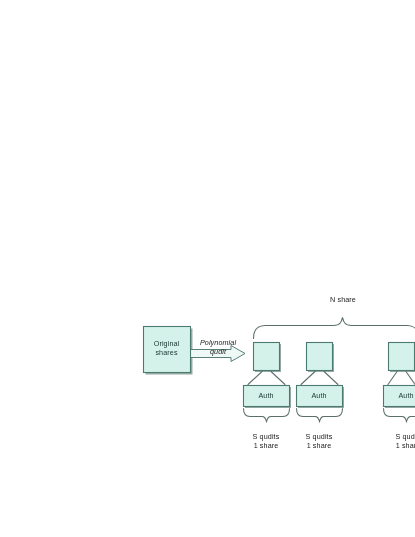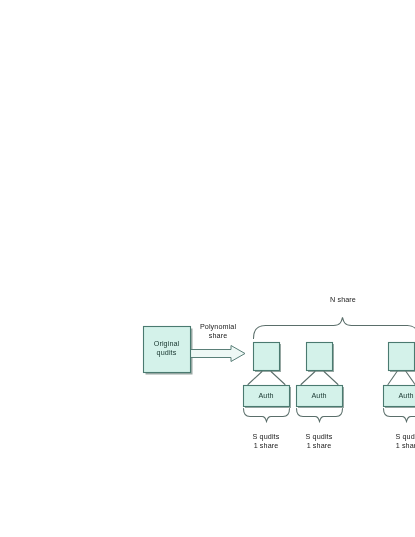--- a/index.html
+++ b/index.html
@@ -111,23 +111,23 @@
                C 320.5,418.5 321,416.5 324,416.5
                L 336,416.5 C 340.5,416.5 342.5,414 342.5,408.5"></path>
       <path d="M 383.5,408.5
                C 383.5,414 385.5,416.5 390,416.5
                L 402,416.5 C 405,416.5 405.5,418.5 406.5,421.5
                C 407.5,418.5 408,416.5 411,416.5
                L 423,416.5 C 427.5,416.5 429.5,414 429.5,408.5"></path>
     </g>
   </svg>
 
-  <div class="dgm-label in-box" style="left:143px; top:339px; width:47px;"><span>Original</span><br><span>qudits</span></div>
+  <div class="dgm-label in-box" style="left:143px; top:339px; width:47px;"><span>Original</span><br><span>shares</span></div>
 
-  <div class="dgm-label" style="left:190px; top:322px; width:56px;"><span>Polynomial</span><br><span>share</span></div>
+  <div class="dgm-label" style="left:190px; top:338px; width:56px;font-style:italic;"><span>Polynomial</span><br><span>qudit</span></div>
 
   <div class="dgm-label" style="left:312px; top:295px; width:62px;">N share</div>
 
   <div class="dgm-label in-box" style="left:243px; top:391px; width:46px;">Auth</div>
   <div class="dgm-label in-box" style="left:296px; top:391px; width:46px;">Auth</div>
   <div class="dgm-label in-box" style="left:383px; top:391px; width:46px;">Auth</div>
 
   <div class="dgm-label" style="left:243px; top:432px; width:46px;"><span>S qudits</span><br><span>1 share</span></div>
 
   <div class="dgm-label" style="left:296px; top:432px; width:46px;"><span>S qudits</span><br><span>1 share</span></div>

